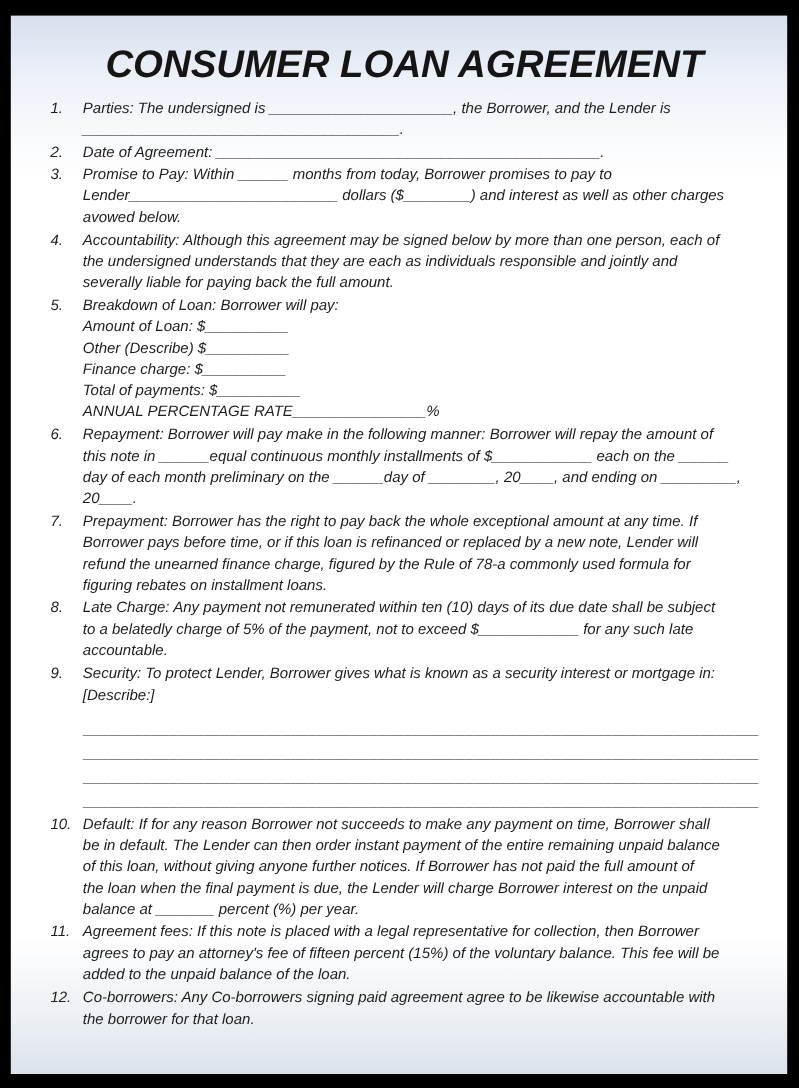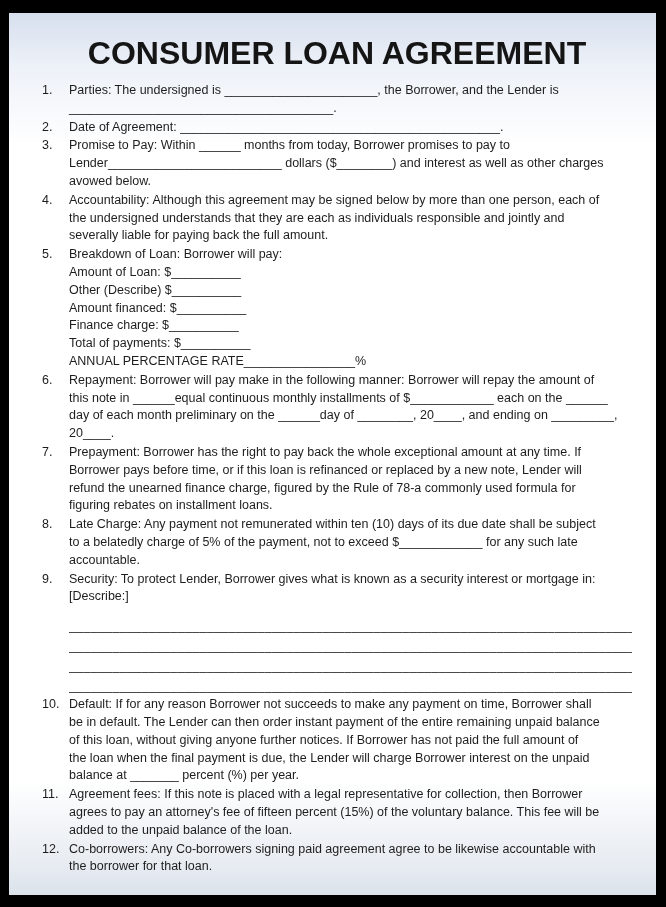--- a/index.html
+++ b/index.html
@@ -28,20 +28,21 @@
       var(--tint-top) 0%,
       #edf1f8 6%,
       #ffffff 15%,
       #ffffff 87%,
       #e6ebf1 97%,
       var(--tint-bottom) 100%);
     color: var(--text);
   }
   .content {
     padding: 22px 24px 0 33px;
+    font-style: italic;
   }
   .title {
     text-align: center;
     font-weight: bold;
     font-size: 32px;
     letter-spacing: 0px;
     color: #151515;
     margin: 0 0 10px 0;
     white-space: nowrap;
   }
@@ -102,21 +103,20 @@
             <div class="seg">the undersigned understands that they are each as individuals responsible and jointly and</div>
             <div class="seg">severally liable for paying back the full amount.</div>
           </div>
         </div>
         <div class="item">
           <div class="num">5.</div>
           <div class="body-col">
             <div class="seg">Breakdown of Loan: Borrower will pay:</div>
             <div class="seg">Amount of Loan: $__________</div>
             <div class="seg">Other (Describe) $__________</div>
-            <div class="seg">Amount financed: $__________</div>
             <div class="seg">Finance charge: $__________</div>
             <div class="seg">Total of payments: $__________</div>
             <div class="seg">ANNUAL PERCENTAGE RATE________________%</div>
           </div>
         </div>
         <div class="item">
           <div class="num">6.</div>
           <div class="body-col">
             <div class="seg">Repayment: Borrower will pay make in the following manner: Borrower will repay the amount of</div>
             <div class="seg">this note in ______equal continuous monthly installments of $____________ each on the ______</div>

